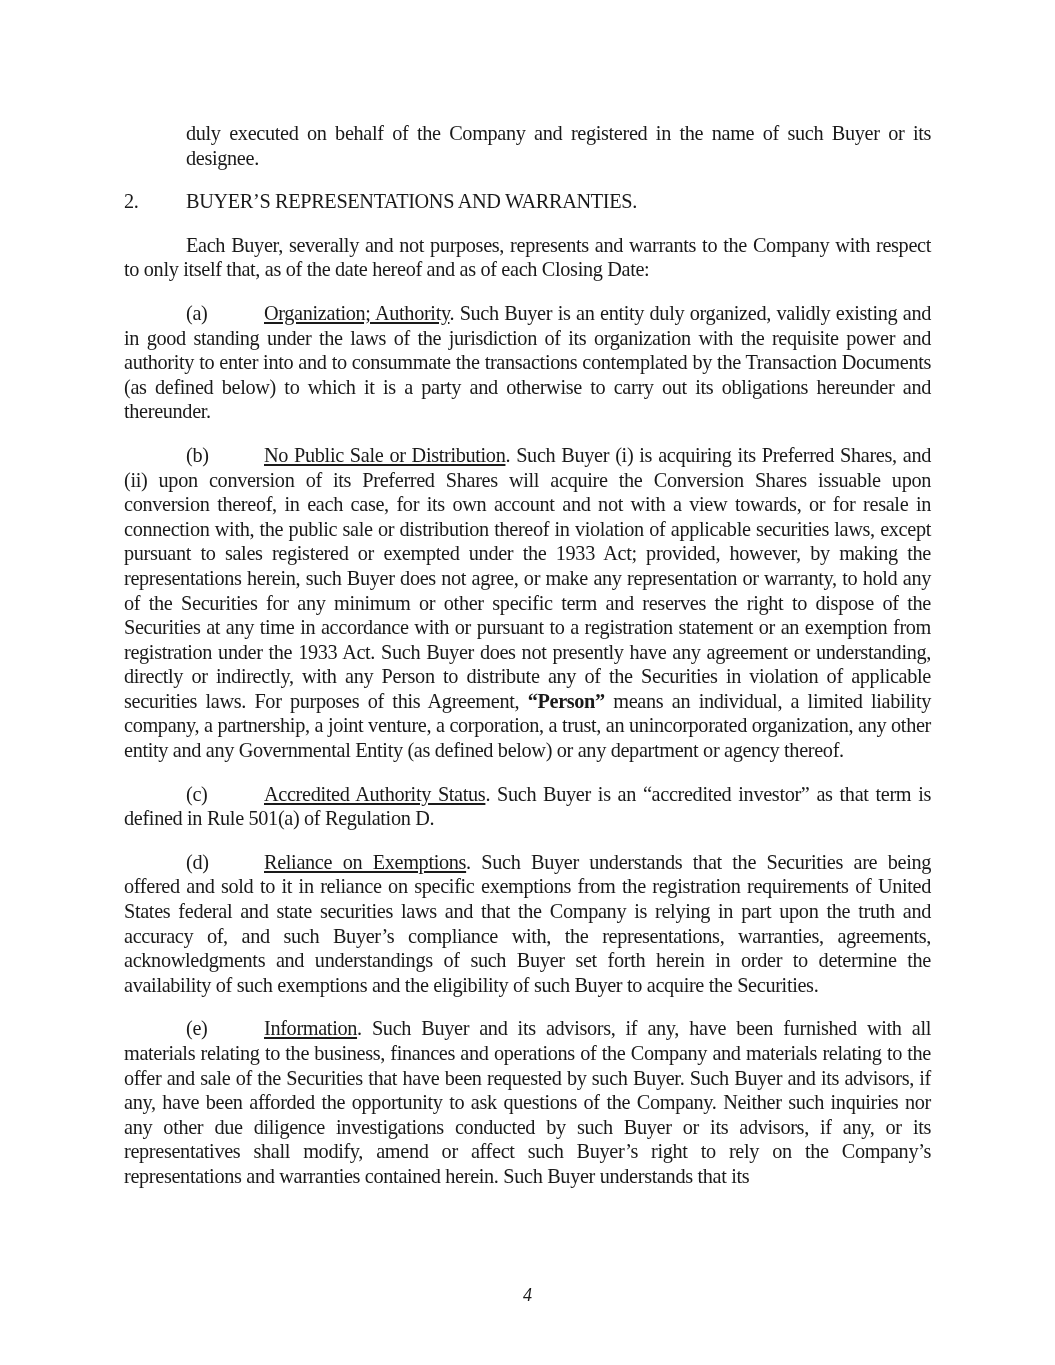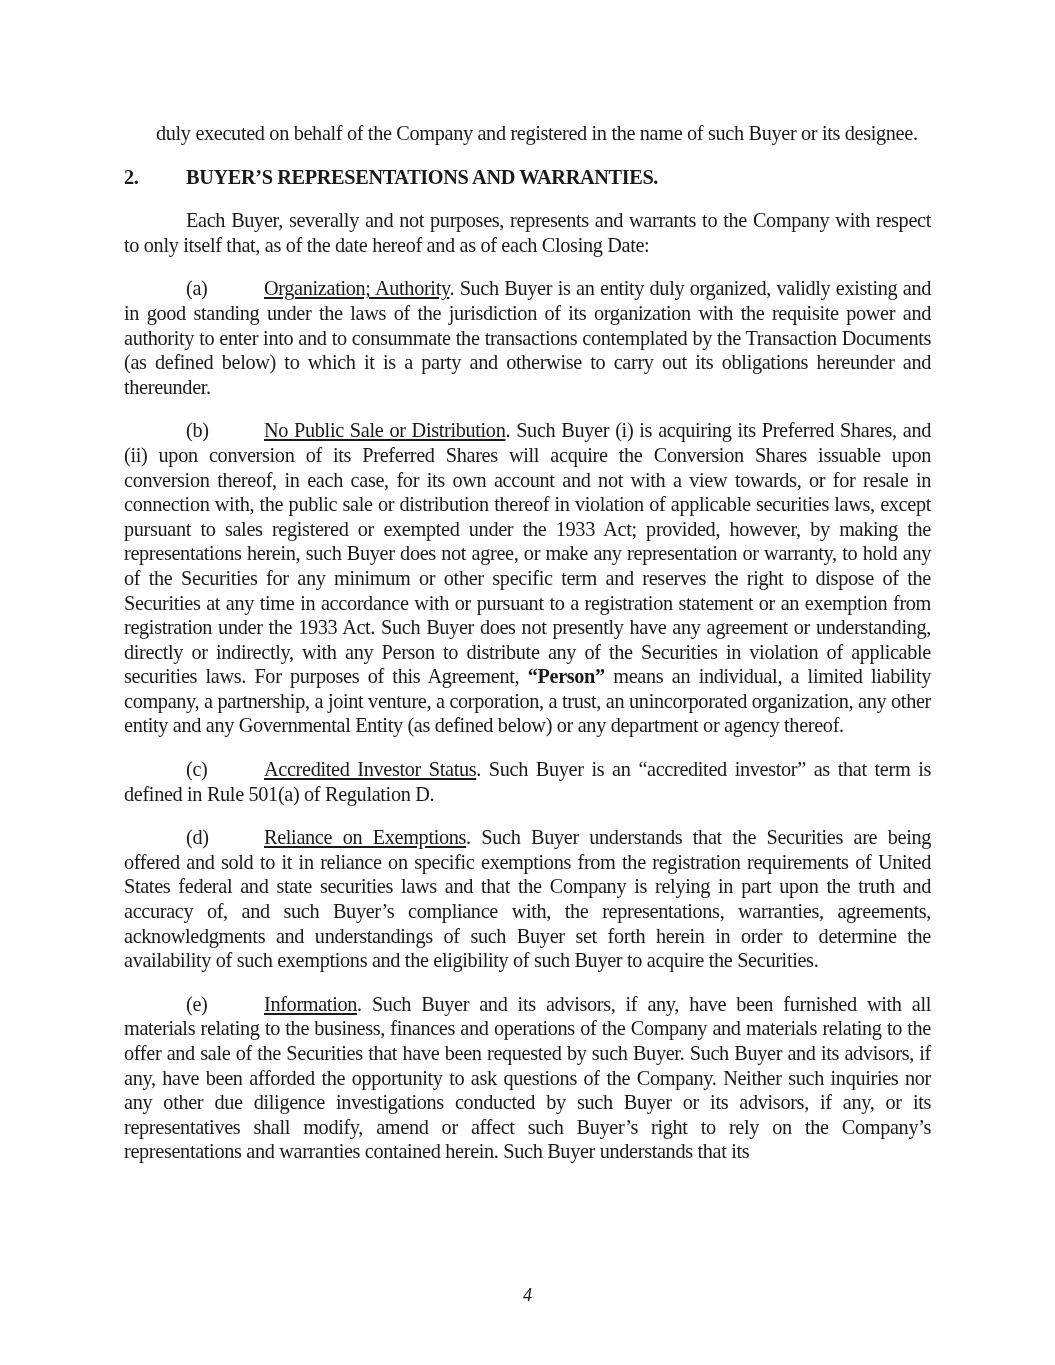--- a/index.html
+++ b/index.html
@@ -23,27 +23,27 @@
     position: absolute;
     left: 124px;
     top: 121px;
     width: 807px;
   }
   .para {
     margin: 0 0 19px 0;
     text-align: justify;
   }
   .para.continuation {
-    margin-left: 32px;
+    margin-left: 62px;
   }
   .para.indent-first {
     text-indent: 62px;
   }
   .para.heading {
-    font-weight: bold;
+    font-weight: normal;
     text-align: left;
   }
   .num-lbl, .sub-lbl {
     display: inline-block;
     width: 62px;
     text-indent: 0;
   }
   .sub .sub-lbl {
     
   }
@@ -77,21 +77,21 @@
     <p class="para continuation"><span>duly executed on behalf of the Company and registered in the name of such Buyer or its designee.</span></p>
 
     <p class="para heading"><span class="num-lbl">2.</span><span>BUYER’S REPRESENTATIONS AND WARRANTIES.</span></p>
 
     <p class="para indent-first"><span>Each Buyer, severally and not purposes, represents and warrants to the Company with respect to only itself that, as of the date hereof and as of each Closing Date:</span></p>
 
     <p class="para sub"><span class="sub-lbl">(a)</span><span class="uheading">Organization; Authority</span><span>.  Such Buyer is an entity duly organized, validly existing and in good standing under the laws of the jurisdiction of its organization with the requisite power and authority to enter into and to consummate the transactions contemplated by the Transaction Documents (as defined below) to which it is a party and otherwise to carry out its obligations hereunder and thereunder.</span><span class="bold-term"></span><span></span></p>
 
     <p class="para sub"><span class="sub-lbl">(b)</span><span class="uheading">No Public Sale or Distribution</span><span>.  Such Buyer (i) is acquiring its Preferred Shares, and (ii) upon conversion of its Preferred Shares will acquire the Conversion Shares issuable upon conversion thereof, in each case, for its own account and not with a view towards, or for resale in connection with, the public sale or distribution thereof in violation of applicable securities laws, except pursuant to sales registered or exempted under the 1933 Act; provided, however, by making the representations herein, such Buyer does not agree, or make any representation or warranty, to hold any of the Securities for any minimum or other specific term and reserves the right to dispose of the Securities at any time in accordance with or pursuant to a registration statement or an exemption from registration under the 1933 Act.  Such Buyer does not presently have any agreement or understanding, directly or indirectly, with any Person to distribute any of the Securities in violation of applicable securities laws.  For purposes of this Agreement, </span><span class="bold-term">“Person”</span><span> means an individual, a limited liability company, a partnership, a joint venture, a corporation, a trust, an unincorporated organization, any other entity and any Governmental Entity (as defined below) or any department or agency thereof.</span></p>
 
-    <p class="para sub"><span class="sub-lbl">(c)</span><span class="uheading">Accredited Investor Status</span><span>.  Such Buyer is an “accredited investor” as that term is defined in Rule 501(a) of Regulation D.</span><span class="bold-term"></span><span></span></p>
+    <p class="para sub"><span class="sub-lbl">(c)</span><span class="uheading">Accredited Authority Status</span><span>.  Such Buyer is an “accredited investor” as that term is defined in Rule 501(a) of Regulation D.</span><span class="bold-term"></span><span></span></p>
 
     <p class="para sub"><span class="sub-lbl">(d)</span><span class="uheading">Reliance on Exemptions</span><span>.  Such Buyer understands that the Securities are being offered and sold to it in reliance on specific exemptions from the registration requirements of United States federal and state securities laws and that the Company is relying in part upon the truth and accuracy of, and such Buyer’s compliance with, the representations, warranties, agreements, acknowledgments and understandings of such Buyer set forth herein in order to determine the availability of such exemptions and the eligibility of such Buyer to acquire the Securities.</span><span class="bold-term"></span><span></span></p>
 
     <p class="para sub"><span class="sub-lbl">(e)</span><span class="uheading">Information</span><span>.  Such Buyer and its advisors, if any, have been furnished with all materials relating to the business, finances and operations of the Company and materials relating to the offer and sale of the Securities that have been requested by such Buyer.  Such Buyer and its advisors, if any, have been afforded the opportunity to ask questions of the Company.  Neither such inquiries nor any other due diligence investigations conducted by such Buyer or its advisors, if any, or its representatives shall modify, amend or affect such Buyer’s right to rely on the Company’s representations and warranties contained herein.  Such Buyer understands that its</span><span class="bold-term"></span><span></span></p>
 
   </div>
 
   <div class="footer">4</div>
 </div>
 

